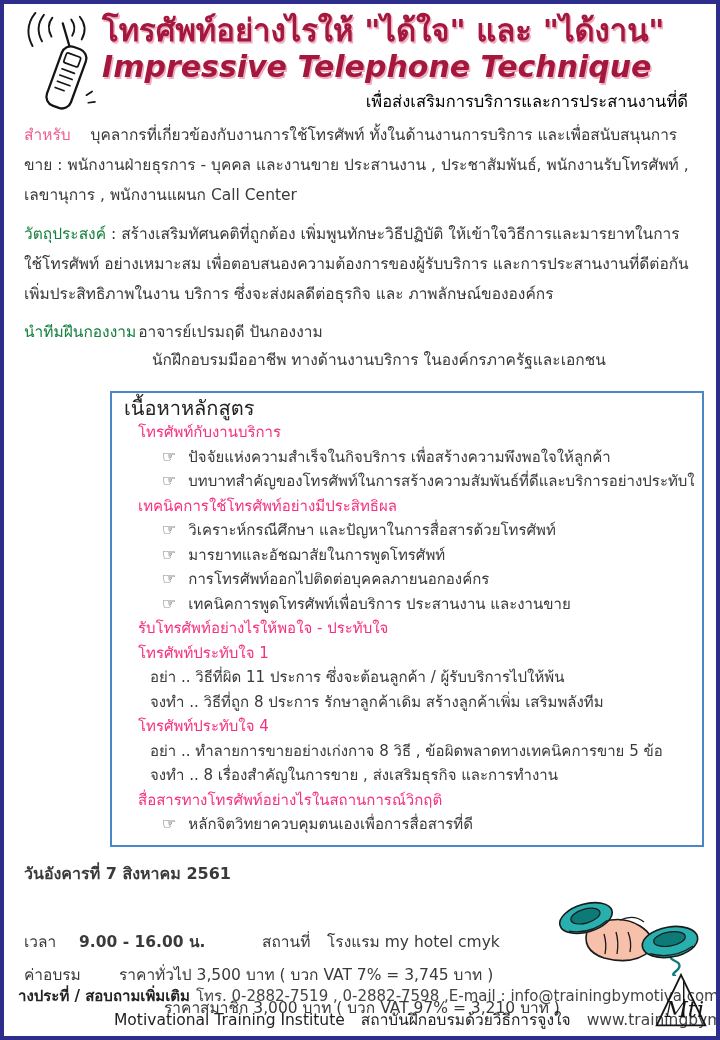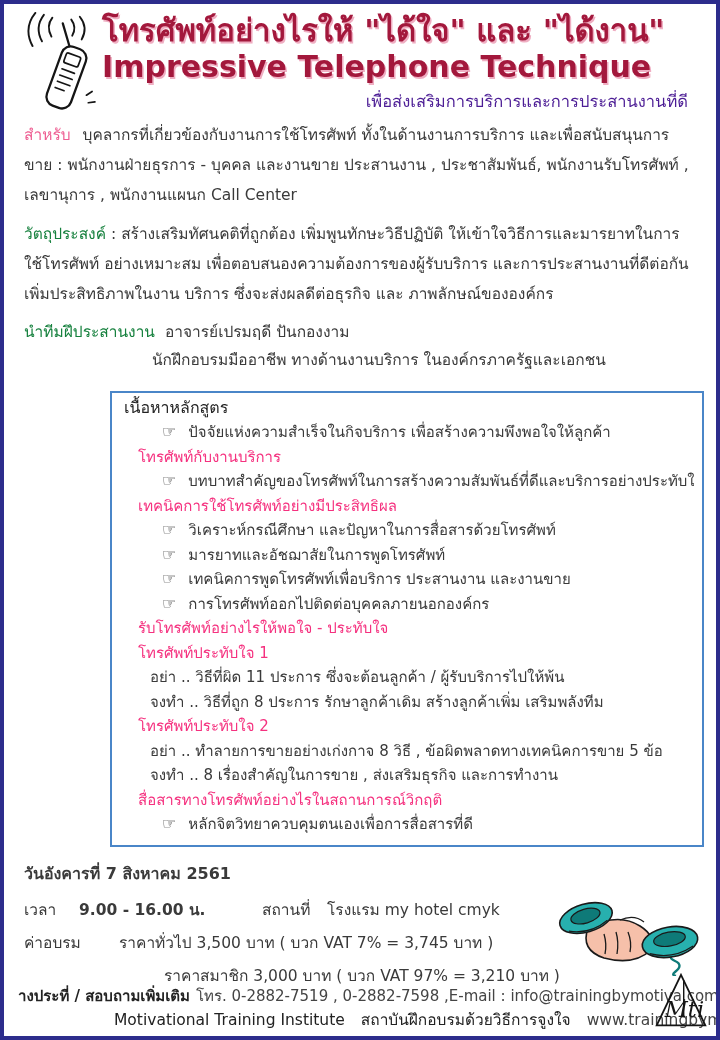--- a/index.html
+++ b/index.html
@@ -11,49 +11,49 @@
   
   .header { display:flex; padding:8px 10px 0 12px; height:112px; box-sizing:border-box; }
   .phone-sketch { width:86px; height:104px; flex:none; }
   .titles { flex:1; min-width:0; }
   .title-thai {
     color:#a3183c; font-size:31px; font-weight:bold; line-height:37px;
     text-shadow:1.5px 1.5px 0 #efaec2; white-space:nowrap;
   }
   .title-en {
     color:#a3183c; font-size:30px; font-weight:bold; line-height:36px;
-    text-shadow:1.5px 1.5px 0 #efaec2; white-space:nowrap;
+    text-shadow:1.5px 1.5px 0 #efaec2; white-space:nowrap;font-style:italic;
   }
-  .subtitle { color:#4c1d95; font-size:16.5px; text-align:right; padding-right:18px; margin-top:3px; }
+  .subtitle { color:#000000; font-size:16.5px; text-align:right; padding-right:18px; margin-top:3px; }
   
   .content { padding:4px 20px 0 20px; font-size:15.5px; }
   .para { line-height:30px; margin:0 0 9px 0; text-align:left; }
-  .label-pink { color:#ee5e92; margin-right:12px; }
+  .label-pink { color:#ee5e92; margin-right:20px; }
   .label-blue { color:#15803d; }
   .trainer-line1 { line-height:28px; }
-  .trainer-line1 .name { margin-left:10px;text-align:center; }
+  .trainer-line1 .name { margin-left:2px;text-align:center; }
   .trainer-line2 { line-height:28px; margin-left:128px; margin-bottom:17px; }
   
   .course-box {
     margin-left:86px; width:594px; box-sizing:border-box;
     border:2px solid #4a86c8; padding:3px 8px 8px 12px; background:#fff;
   }
-  .box-title { font-size:16px; color:#222; line-height:24px; }
+  .box-title { font-size:20px; color:#222; line-height:24px; }
   .box-line { font-size:15px; line-height:24.5px; white-space:nowrap; overflow:hidden; }
   .box-header { color:#f5317f; padding-left:14px; }
   .box-bullet { padding-left:38px; }
   .box-bullet .hand { margin-right:12px; font-size:16px; color:#222; }
   .box-plain { padding-left:26px; }
   
   .schedule { padding:10px 20px 0 20px; font-size:15.5px; }
   .date { font-weight:bold; font-size:16px; margin:4px 0 12px 0; }
   .sched-row { margin-bottom:9px; line-height:24px; }
   .w55 { display:inline-block; width:55px; }
   .w183 { display:inline-block; width:183px;font-weight:bold; }
-  .w65 { display:inline-block; width:65px; }
+  .w65 { display:inline-block; width:65px;margin-top:32px; }
   .w95 { display:inline-block; width:95px; }
   .member-row { margin-left:140px; }
   .handset { position:absolute; left:552px; top:892px; width:150px; height:80px; }
   
   .footer { position:absolute; left:0; bottom:4px; width:100%; box-sizing:border-box; padding:0 70px 0 14px; }
   .footer-line1 { font-size:15px; color:#444; line-height:24px; white-space:nowrap; }
   .footer-line1 .bold-th { font-weight:bold; color:#222; margin-right:6px; }
   .footer-line2 { font-size:15.5px; color:#222; line-height:24px; padding-left:96px; white-space:nowrap; }
   .footer-line2 .seg { margin-right:16px; }
   .link { color:#444; text-decoration:none; }
@@ -88,38 +88,38 @@
     <div class="titles">
       <div class="title-thai">โทรศัพท์อย่างไรให้ "ได้ใจ" และ "ได้งาน"</div>
       <div class="title-en">Impressive Telephone Technique</div>
       <div class="subtitle">เพื่อส่งเสริมการบริการและการประสานงานที่ดี</div>
     </div>
   </div>
 
   <div class="content">
     <div class="para"><span class="label-pink">สำหรับ</span><span>บุคลากรที่เกี่ยวข้องกับงานการใช้โทรศัพท์  ทั้งในด้านงานการบริการ  และเพื่อสนับสนุนการขาย : พนักงานฝ่ายธุรการ - บุคคล และงานขาย ประสานงาน ,  ประชาสัมพันธ์, พนักงานรับโทรศัพท์ , เลขานุการ , พนักงานแผนก Call Center</span></div>
     <div class="para"><span class="label-blue">วัตถุประสงค์</span> <span>: สร้างเสริมทัศนคติที่ถูกต้อง  เพิ่มพูนทักษะวิธีปฏิบัติ  ให้เข้าใจวิธีการและมารยาทในการใช้โทรศัพท์ อย่างเหมาะสม  เพื่อตอบสนองความต้องการของผู้รับบริการ   และการประสานงานที่ดีต่อกัน  เพิ่มประสิทธิภาพในงาน บริการ  ซึ่งจะส่งผลดีต่อธุรกิจ  และ  ภาพลักษณ์ขององค์กร</span></div>
-    <div class="trainer-line1"><span class="label-blue">นำทีมฝึประสานงาน</span><span class="name">อาจารย์เปรมฤดี  ปันกองงาม</span></div>
+    <div class="trainer-line1"><span class="label-blue">นำทีมฝึนกองงาม</span><span class="name">อาจารย์เปรมฤดี  ปันกองงาม</span></div>
     <div class="trainer-line2">นักฝึกอบรมมืออาชีพ ทางด้านงานบริการ   ในองค์กรภาครัฐและเอกชน</div>
 
     <div class="course-box">
       <div class="box-title">เนื้อหาหลักสูตร</div>
+      <div class="box-line box-header">โทรศัพท์กับงานบริการ</div>
       <div class="box-line box-bullet"><span class="hand">☞</span><span>ปัจจัยแห่งความสำเร็จในกิจบริการ เพื่อสร้างความพึงพอใจให้ลูกค้า</span></div>
-      <div class="box-line box-header">โทรศัพท์กับงานบริการ</div>
       <div class="box-line box-bullet"><span class="hand">☞</span><span>บทบาทสำคัญของโทรศัพท์ในการสร้างความสัมพันธ์ที่ดีและบริการอย่างประทับใจ</span></div>
       <div class="box-line box-header">เทคนิคการใช้โทรศัพท์อย่างมีประสิทธิผล</div>
       <div class="box-line box-bullet"><span class="hand">☞</span><span>วิเคราะห์กรณีศึกษา และปัญหาในการสื่อสารด้วยโทรศัพท์</span></div>
       <div class="box-line box-bullet"><span class="hand">☞</span><span>มารยาทและอัชฌาสัยในการพูดโทรศัพท์</span></div>
+      <div class="box-line box-bullet"><span class="hand">☞</span><span>การโทรศัพท์ออกไปติดต่อบุคคลภายนอกองค์กร</span></div>
       <div class="box-line box-bullet"><span class="hand">☞</span><span>เทคนิคการพูดโทรศัพท์เพื่อบริการ   ประสานงาน และงานขาย</span></div>
-      <div class="box-line box-bullet"><span class="hand">☞</span><span>การโทรศัพท์ออกไปติดต่อบุคคลภายนอกองค์กร</span></div>
       <div class="box-line box-header">รับโทรศัพท์อย่างไรให้พอใจ - ประทับใจ</div>
       <div class="box-line box-header">โทรศัพท์ประทับใจ 1</div>
       <div class="box-line box-plain">อย่า .. วิธีที่ผิด 11 ประการ ซึ่งจะต้อนลูกค้า / ผู้รับบริการไปให้พ้น</div>
       <div class="box-line box-plain">จงทำ .. วิธีที่ถูก 8 ประการ รักษาลูกค้าเดิม สร้างลูกค้าเพิ่ม เสริมพลังทีม</div>
-      <div class="box-line box-header">โทรศัพท์ประทับใจ 2</div>
+      <div class="box-line box-header">โทรศัพท์ประทับใจ 4</div>
       <div class="box-line box-plain">อย่า .. ทำลายการขายอย่างเก่งกาจ 8 วิธี , ข้อผิดพลาดทางเทคนิคการขาย 5 ข้อ</div>
       <div class="box-line box-plain">จงทำ .. 8 เรื่องสำคัญในการขาย , ส่งเสริมธุรกิจ  และการทำงาน</div>
       <div class="box-line box-header">สื่อสารทางโทรศัพท์อย่างไรในสถานการณ์วิกฤติ</div>
       <div class="box-line box-bullet"><span class="hand">☞</span><span>หลักจิตวิทยาควบคุมตนเองเพื่อการสื่อสารที่ดี</span></div>
     </div>
   </div>
 
   <div class="schedule">
     <div class="date">วันอังคารที่ 7 สิงหาคม 2561</div>
     <div class="sched-row">

